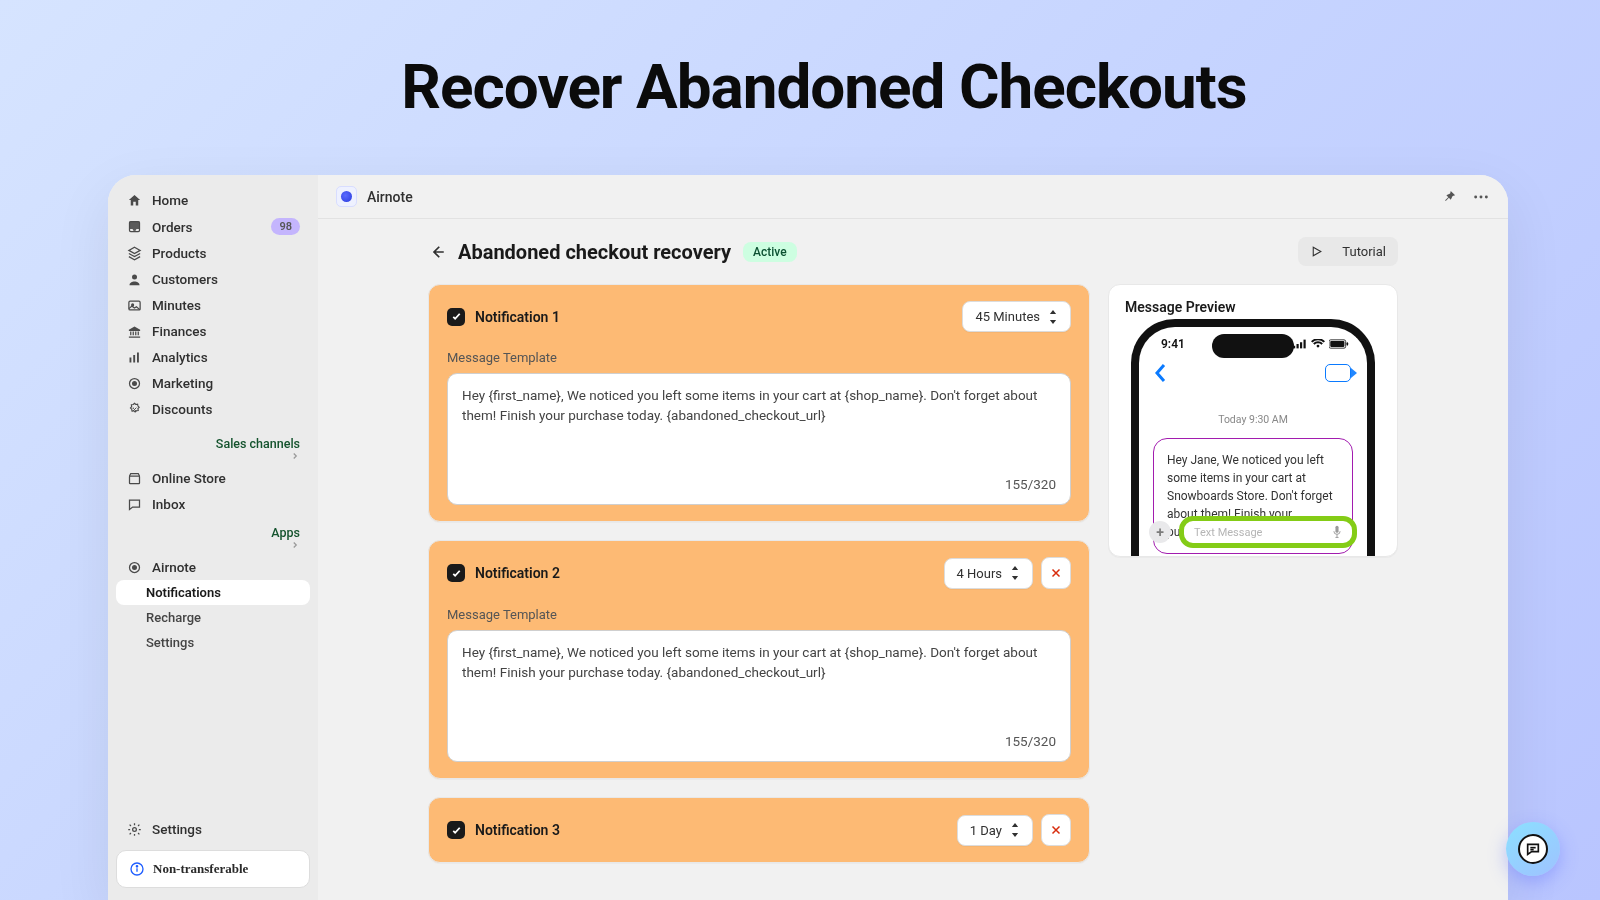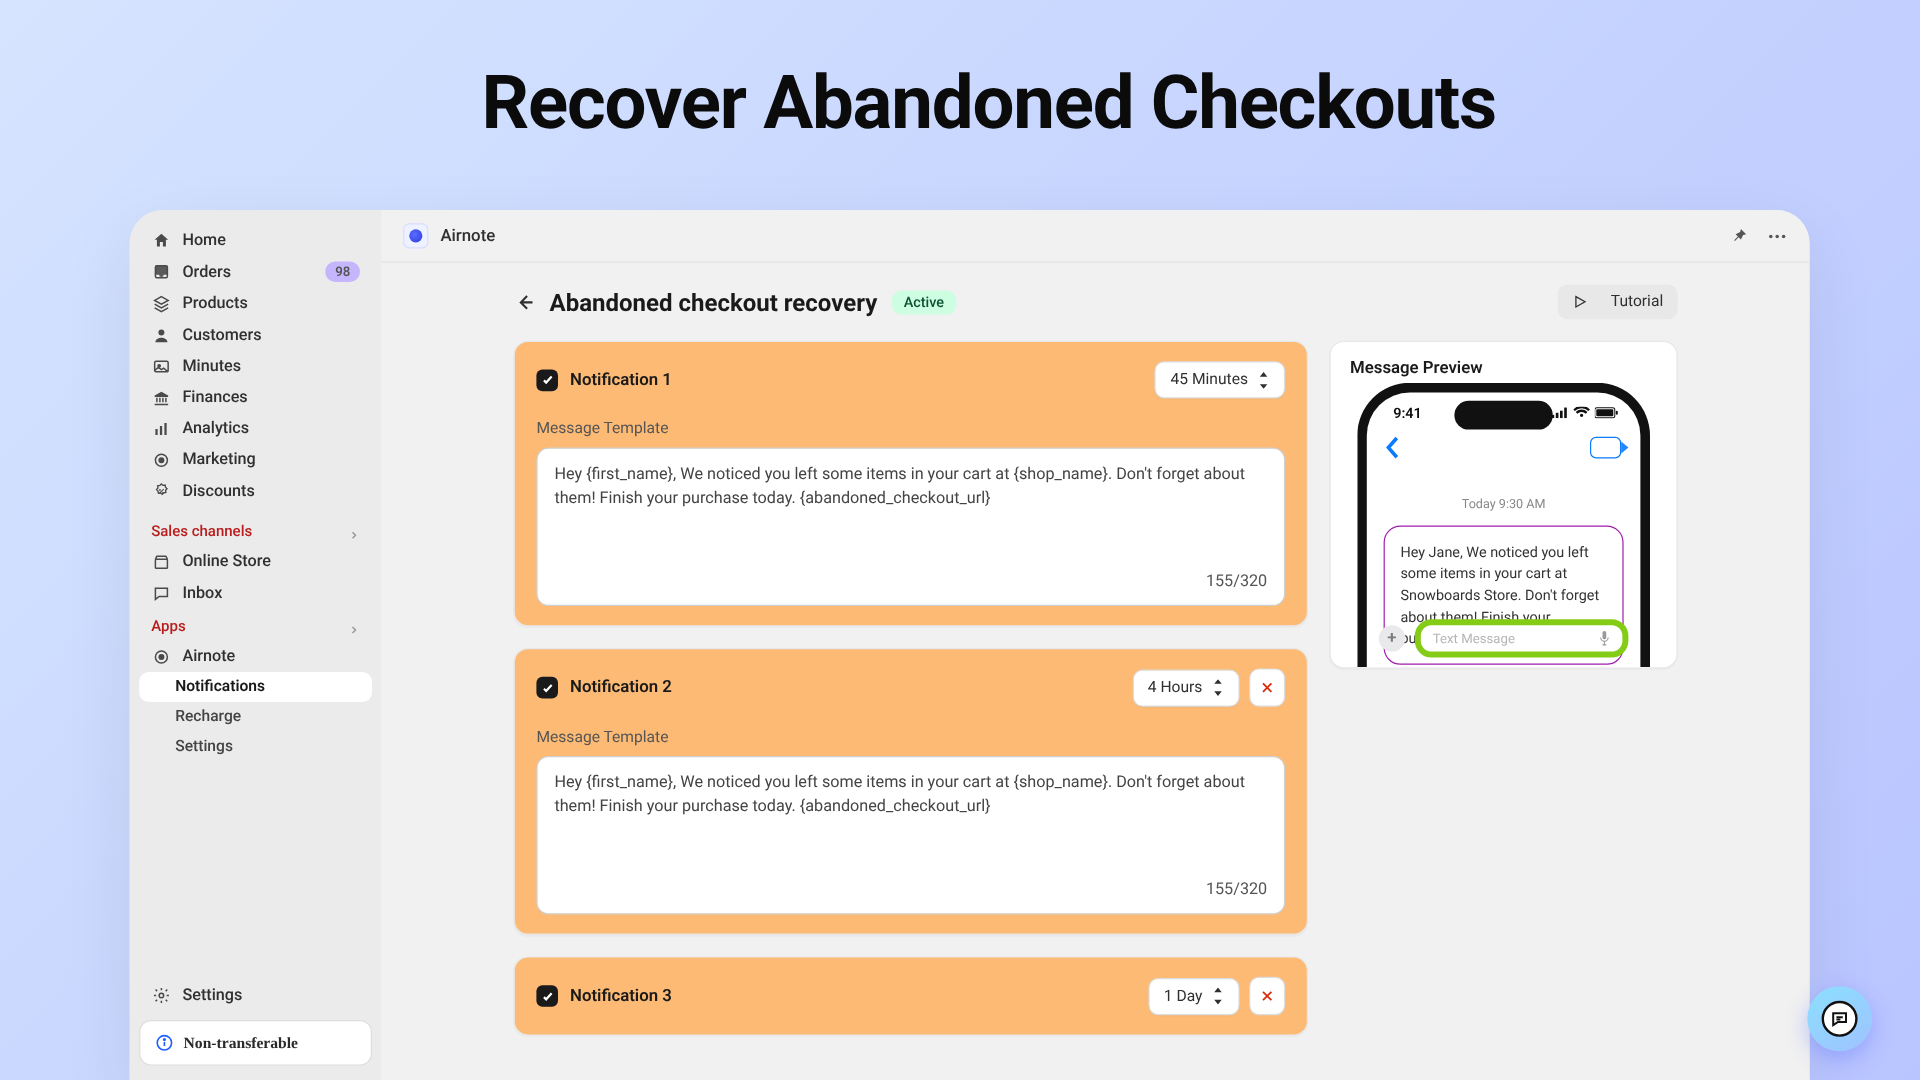--- a/index.html
+++ b/index.html
@@ -62,23 +62,24 @@
     background: #c4b5fd;
     color: #555;
     font-size: 11px;
     padding: 2px 8px;
     border-radius: 10px;
     font-weight: 600;
   }
   .section-header {
     display:flex; align-items:flex-end; justify-content:space-between;
     padding: 8px 10px 4px 10px;
-    color: #b91c1c;
+    color: #14532d;
     font-size: 12.5px;
     font-weight: 500;
+    flex-direction: column;
   }
   .section-header svg { color:#999; }
   .sub-tree { position: relative; }
   .sub-item {
     padding: 5px 10px 5px 30px;
     font-size: 13px;
     color: #444;
     cursor: pointer;
     border-radius: 8px;
     font-weight: 500;

